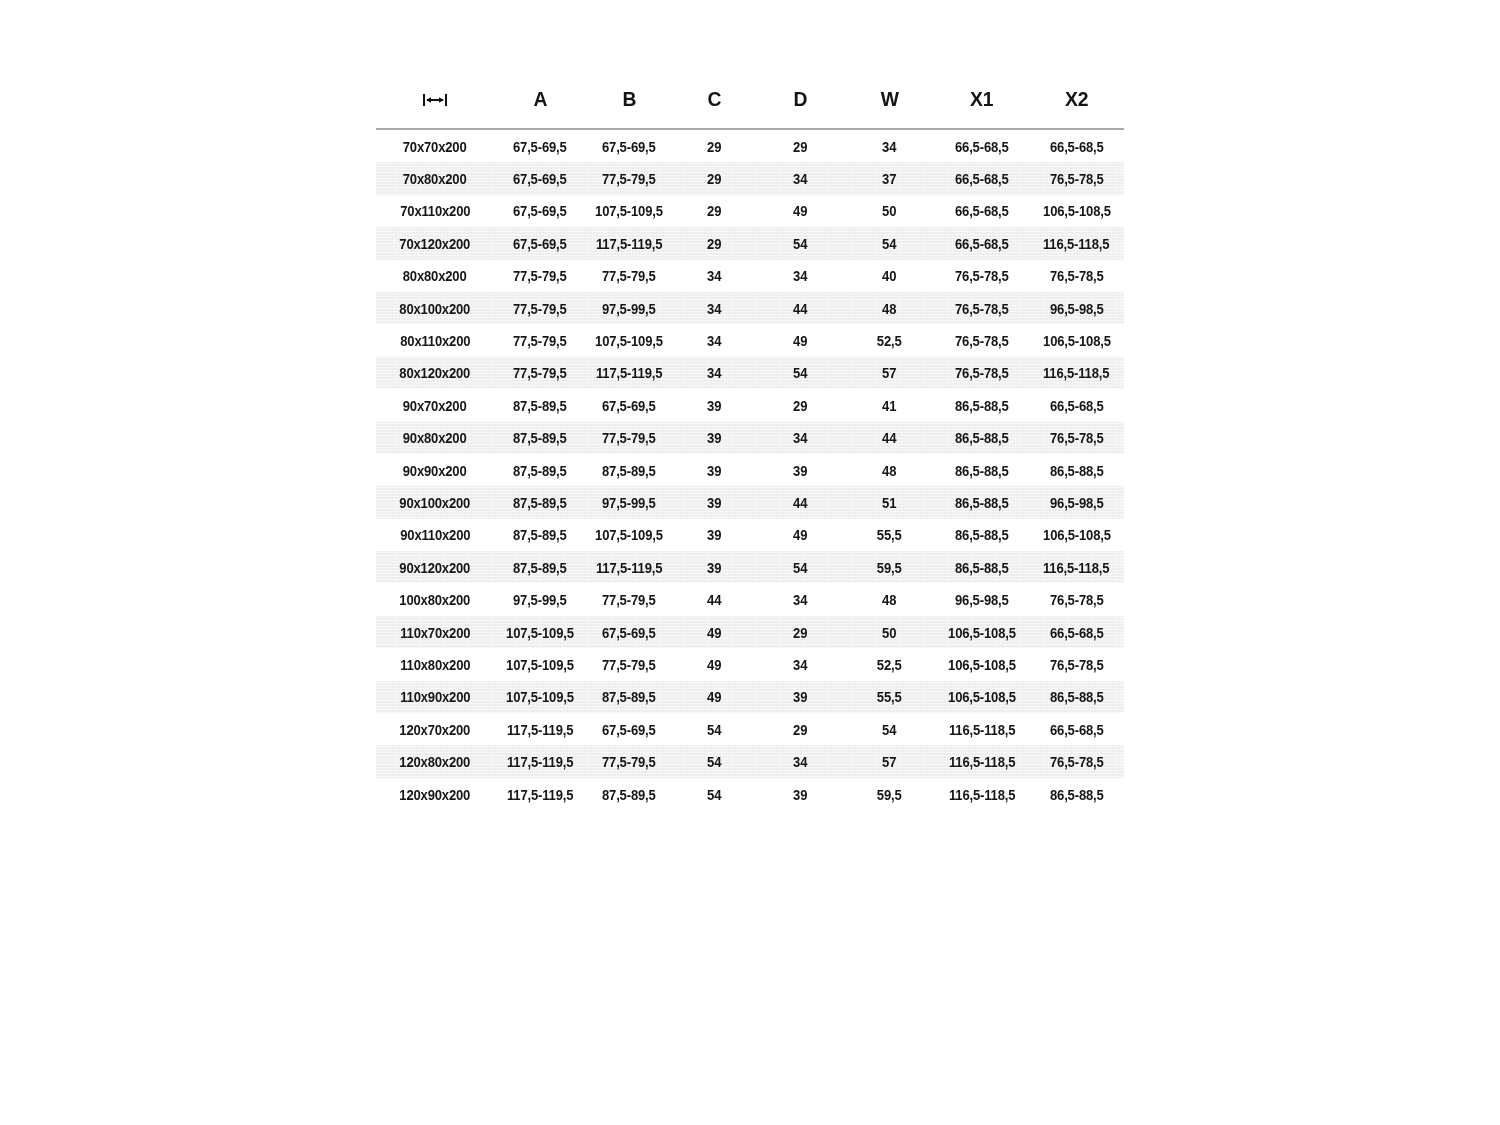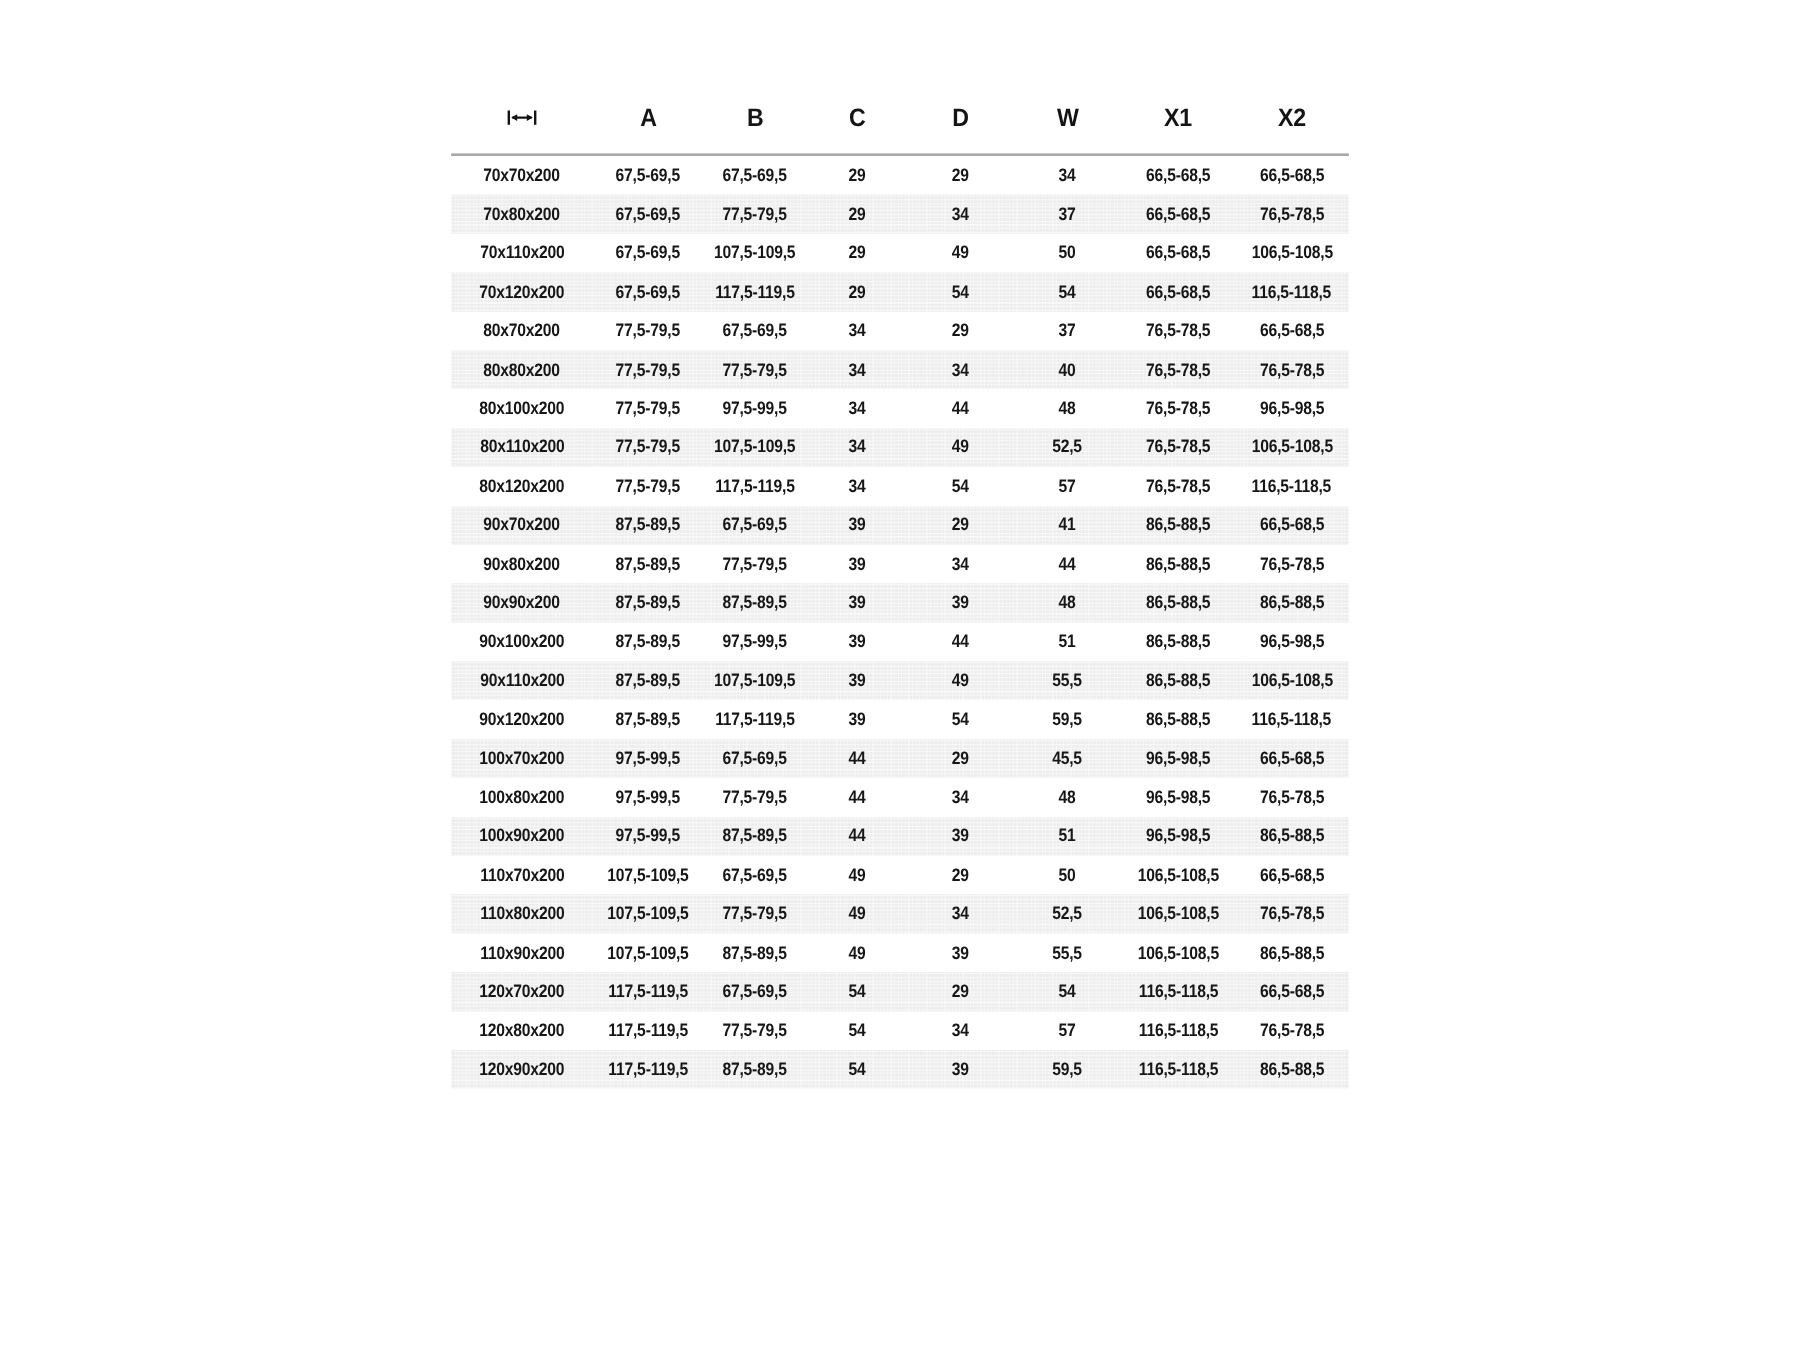--- a/index.html
+++ b/index.html
@@ -143,30 +143,20 @@
             <td><span class="cz">70x120x200</span></td>
             <td><span class="cz">67,5-69,5</span></td>
             <td><span class="cz">117,5-119,5</span></td>
             <td><span class="cz">29</span></td>
             <td><span class="cz">54</span></td>
             <td><span class="cz">54</span></td>
             <td><span class="cz">66,5-68,5</span></td>
             <td><span class="cz">116,5-118,5</span></td>
           </tr>
           <tr>
-            <td><span class="cz">80x70x200</span></td>
-            <td><span class="cz">77,5-79,5</span></td>
-            <td><span class="cz">67,5-69,5</span></td>
-            <td><span class="cz">34</span></td>
-            <td><span class="cz">29</span></td>
-            <td><span class="cz">37</span></td>
-            <td><span class="cz">76,5-78,5</span></td>
-            <td><span class="cz">66,5-68,5</span></td>
-          </tr>
-          <tr>
             <td><span class="cz">80x80x200</span></td>
             <td><span class="cz">77,5-79,5</span></td>
             <td><span class="cz">77,5-79,5</span></td>
             <td><span class="cz">34</span></td>
             <td><span class="cz">34</span></td>
             <td><span class="cz">40</span></td>
             <td><span class="cz">76,5-78,5</span></td>
             <td><span class="cz">76,5-78,5</span></td>
           </tr>
           <tr>
@@ -253,48 +243,28 @@
             <td><span class="cz">90x120x200</span></td>
             <td><span class="cz">87,5-89,5</span></td>
             <td><span class="cz">117,5-119,5</span></td>
             <td><span class="cz">39</span></td>
             <td><span class="cz">54</span></td>
             <td><span class="cz">59,5</span></td>
             <td><span class="cz">86,5-88,5</span></td>
             <td><span class="cz">116,5-118,5</span></td>
           </tr>
           <tr>
-            <td><span class="cz">100x70x200</span></td>
-            <td><span class="cz">97,5-99,5</span></td>
-            <td><span class="cz">67,5-69,5</span></td>
-            <td><span class="cz">44</span></td>
-            <td><span class="cz">29</span></td>
-            <td><span class="cz">45,5</span></td>
-            <td><span class="cz">96,5-98,5</span></td>
-            <td><span class="cz">66,5-68,5</span></td>
-          </tr>
-          <tr>
             <td><span class="cz">100x80x200</span></td>
             <td><span class="cz">97,5-99,5</span></td>
             <td><span class="cz">77,5-79,5</span></td>
             <td><span class="cz">44</span></td>
             <td><span class="cz">34</span></td>
             <td><span class="cz">48</span></td>
             <td><span class="cz">96,5-98,5</span></td>
             <td><span class="cz">76,5-78,5</span></td>
-          </tr>
-          <tr>
-            <td><span class="cz">100x90x200</span></td>
-            <td><span class="cz">97,5-99,5</span></td>
-            <td><span class="cz">87,5-89,5</span></td>
-            <td><span class="cz">44</span></td>
-            <td><span class="cz">39</span></td>
-            <td><span class="cz">51</span></td>
-            <td><span class="cz">96,5-98,5</span></td>
-            <td><span class="cz">86,5-88,5</span></td>
           </tr>
           <tr>
             <td><span class="cz">110x70x200</span></td>
             <td><span class="cz">107,5-109,5</span></td>
             <td><span class="cz">67,5-69,5</span></td>
             <td><span class="cz">49</span></td>
             <td><span class="cz">29</span></td>
             <td><span class="cz">50</span></td>
             <td><span class="cz">106,5-108,5</span></td>
             <td><span class="cz">66,5-68,5</span></td>

